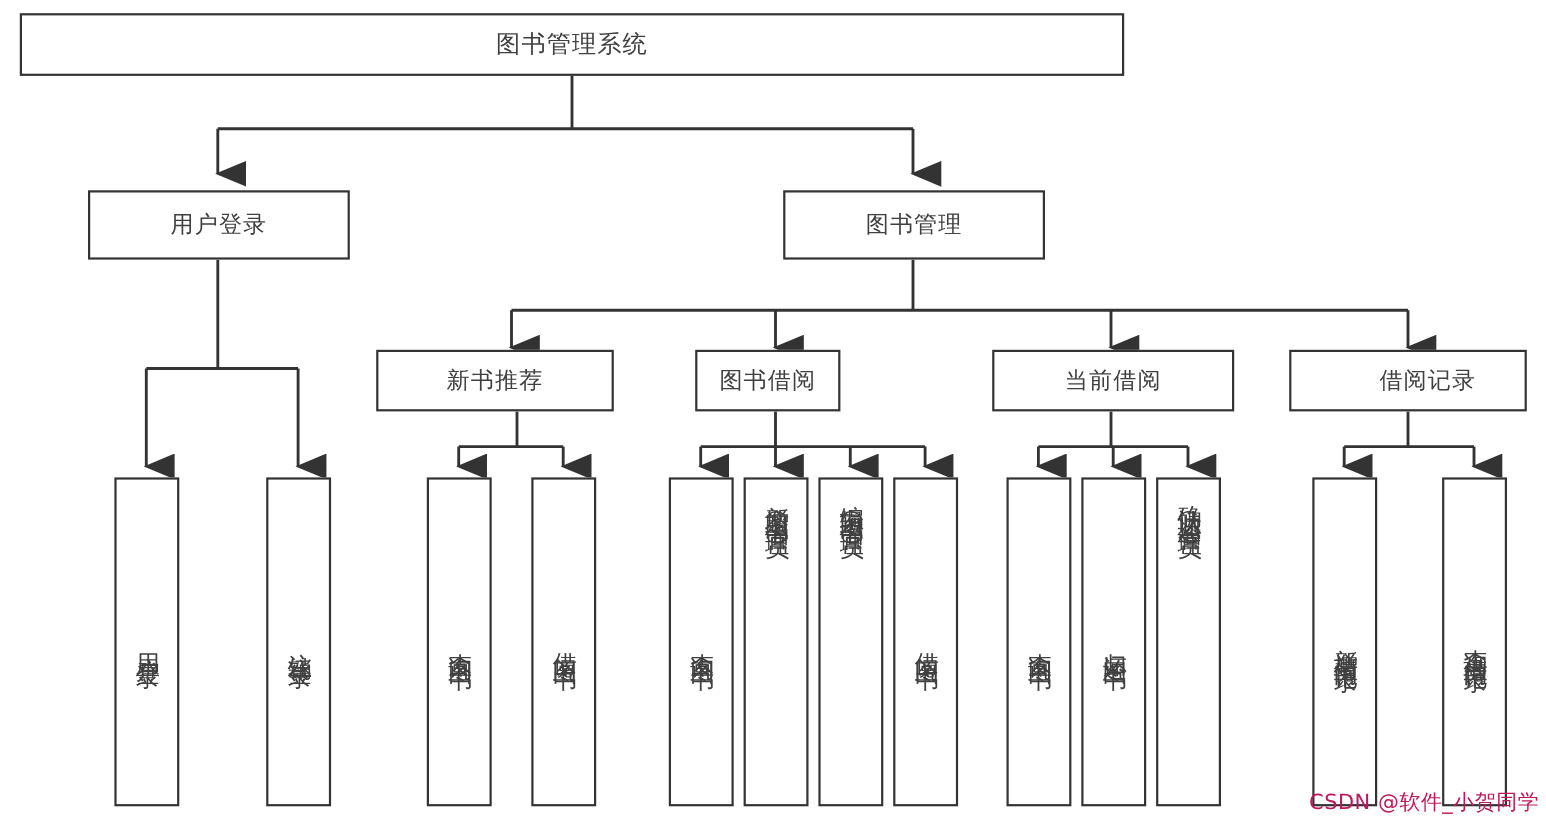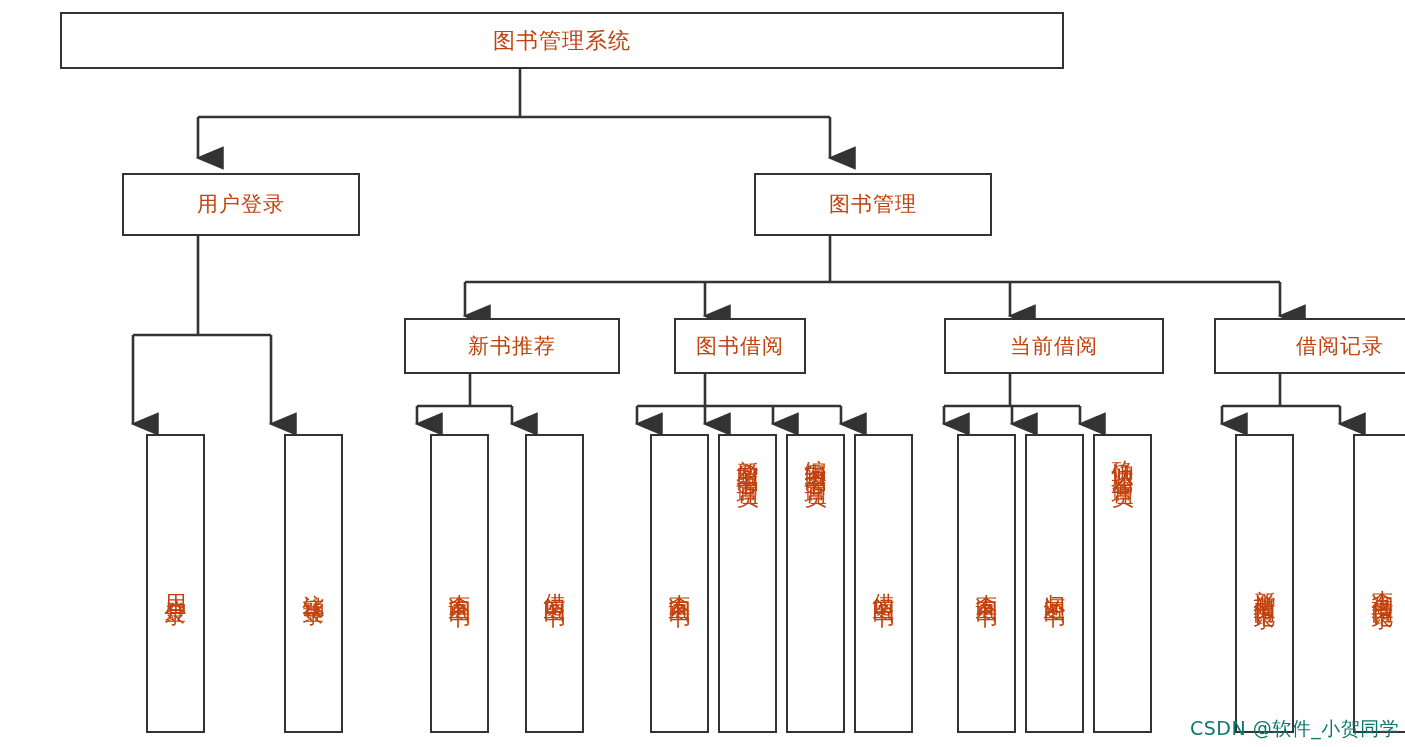--- a/index.html
+++ b/index.html
@@ -27,22 +27,21 @@
     pointer-events: none;
   }
   .node {
     position: absolute;
     box-sizing: border-box;
     background: #ffffff;
     border: 2px solid #333333;
     display: flex;
     align-items: center;
     justify-content: center;
-    color: #c2410c;
-    margin-left: 42px;
+    color: #404040;
   }
   .node .label {
     display: block;
     text-align: center;
     line-height: 1.18;
     white-space: nowrap;
   }
   
   .node.h .label {
     font-size: 21px;
@@ -65,21 +64,21 @@
     line-height: 1;
     margin: 0 auto;
   }
   .node.v.tall-center {
     align-items: center;
     padding-top: 0;
   }
   .watermark {
     position: absolute;
     font-size: 19px;
-    color: #0f766e;
+    color: #be185d;
     white-space: nowrap;
     letter-spacing: 0.5px;
     font-family: "DejaVu Sans", "Liberation Sans", sans-serif;
   }
 </style>
 </head>
 <body>
 
 <div id="canvas">
 
@@ -137,21 +136,21 @@
     <span class="label">图书管理系统</span>
   </div>
 
   <div class="node h" style="left:80px; top:173px; width:238px; height:63px;">
     <span class="label">用户登录</span>
   </div>
   <div class="node h" style="left:712px; top:173px; width:238px; height:63px;">
     <span class="label">图书管理</span>
   </div>
 
-  <div class="node h" style="left:362px; top:318px; width:216px; height:56px;">
+  <div class="node h" style="left:342px; top:318px; width:216px; height:56px;">
     <span class="label">新书推荐</span>
   </div>
   <div class="node h" style="left:632px; top:318px; width:132px; height:56px;">
     <span class="label">图书借阅</span>
   </div>
   <div class="node h" style="left:902px; top:318px; width:220px; height:56px;">
     <span class="label">当前借阅</span>
   </div>
   <div class="node h" style="left:1172px; top:318px; width:216px; height:56px;padding-left:36px;">
     <span class="label">借阅记录</span>

